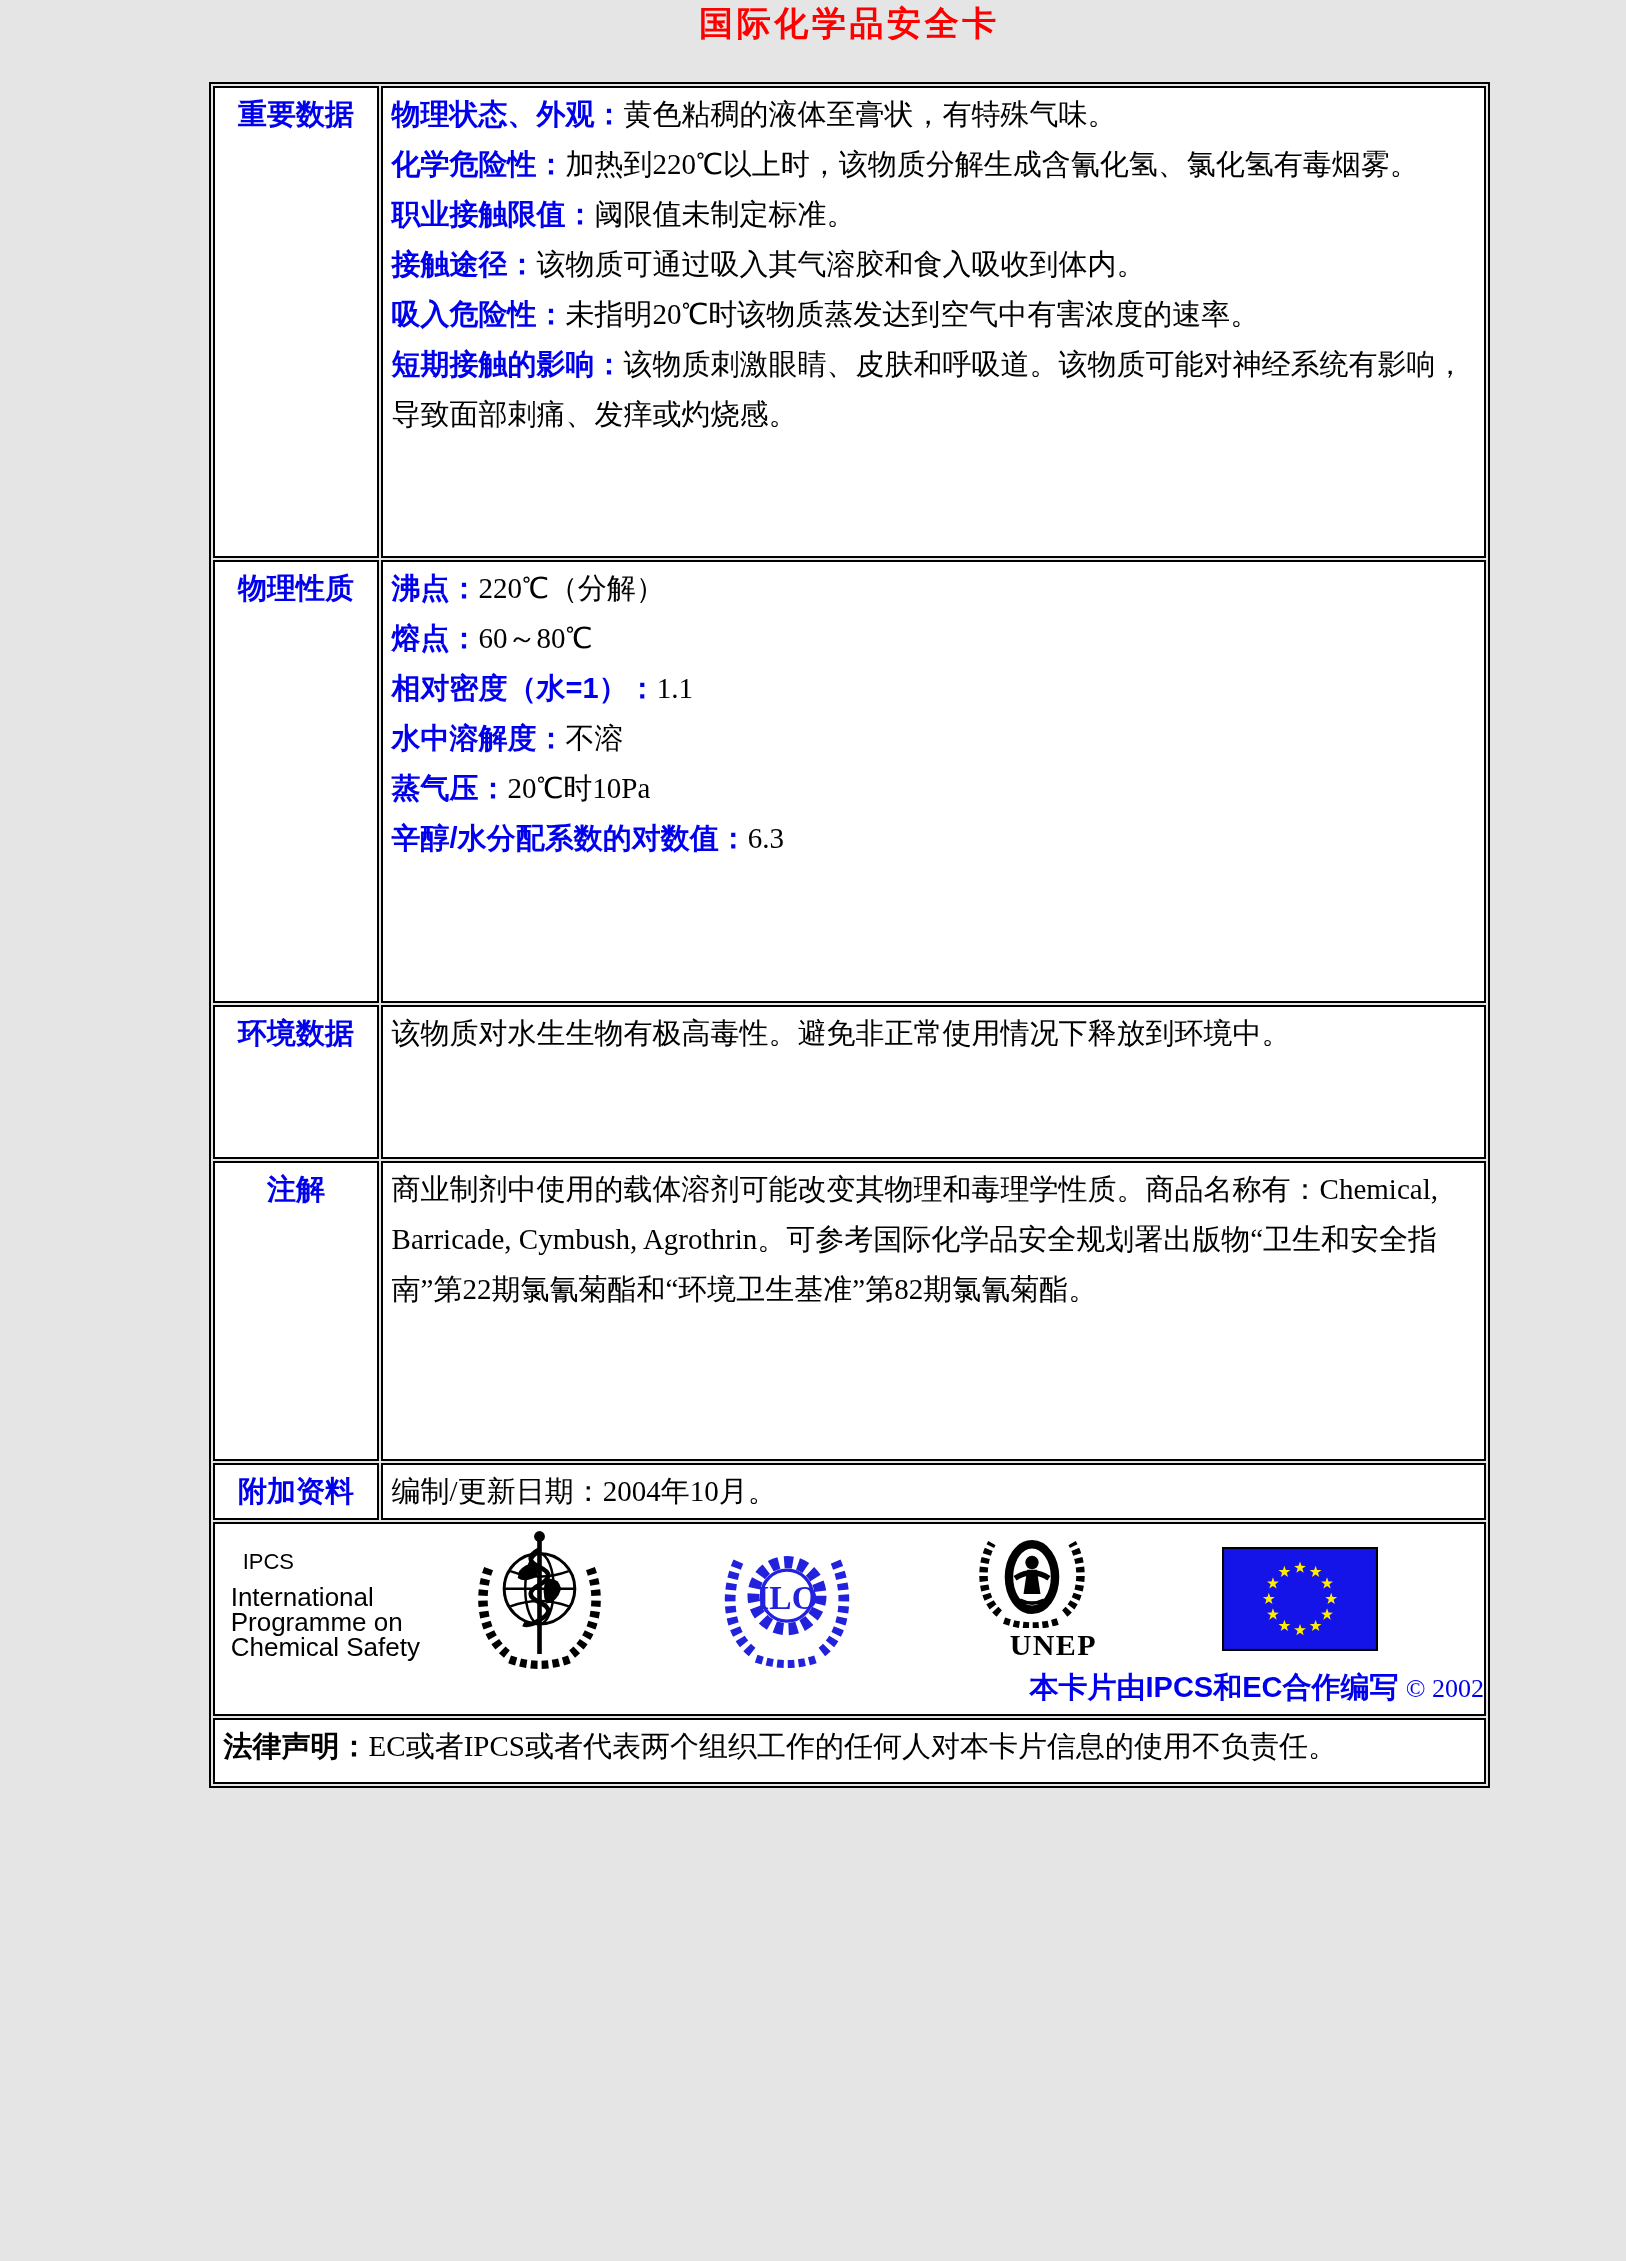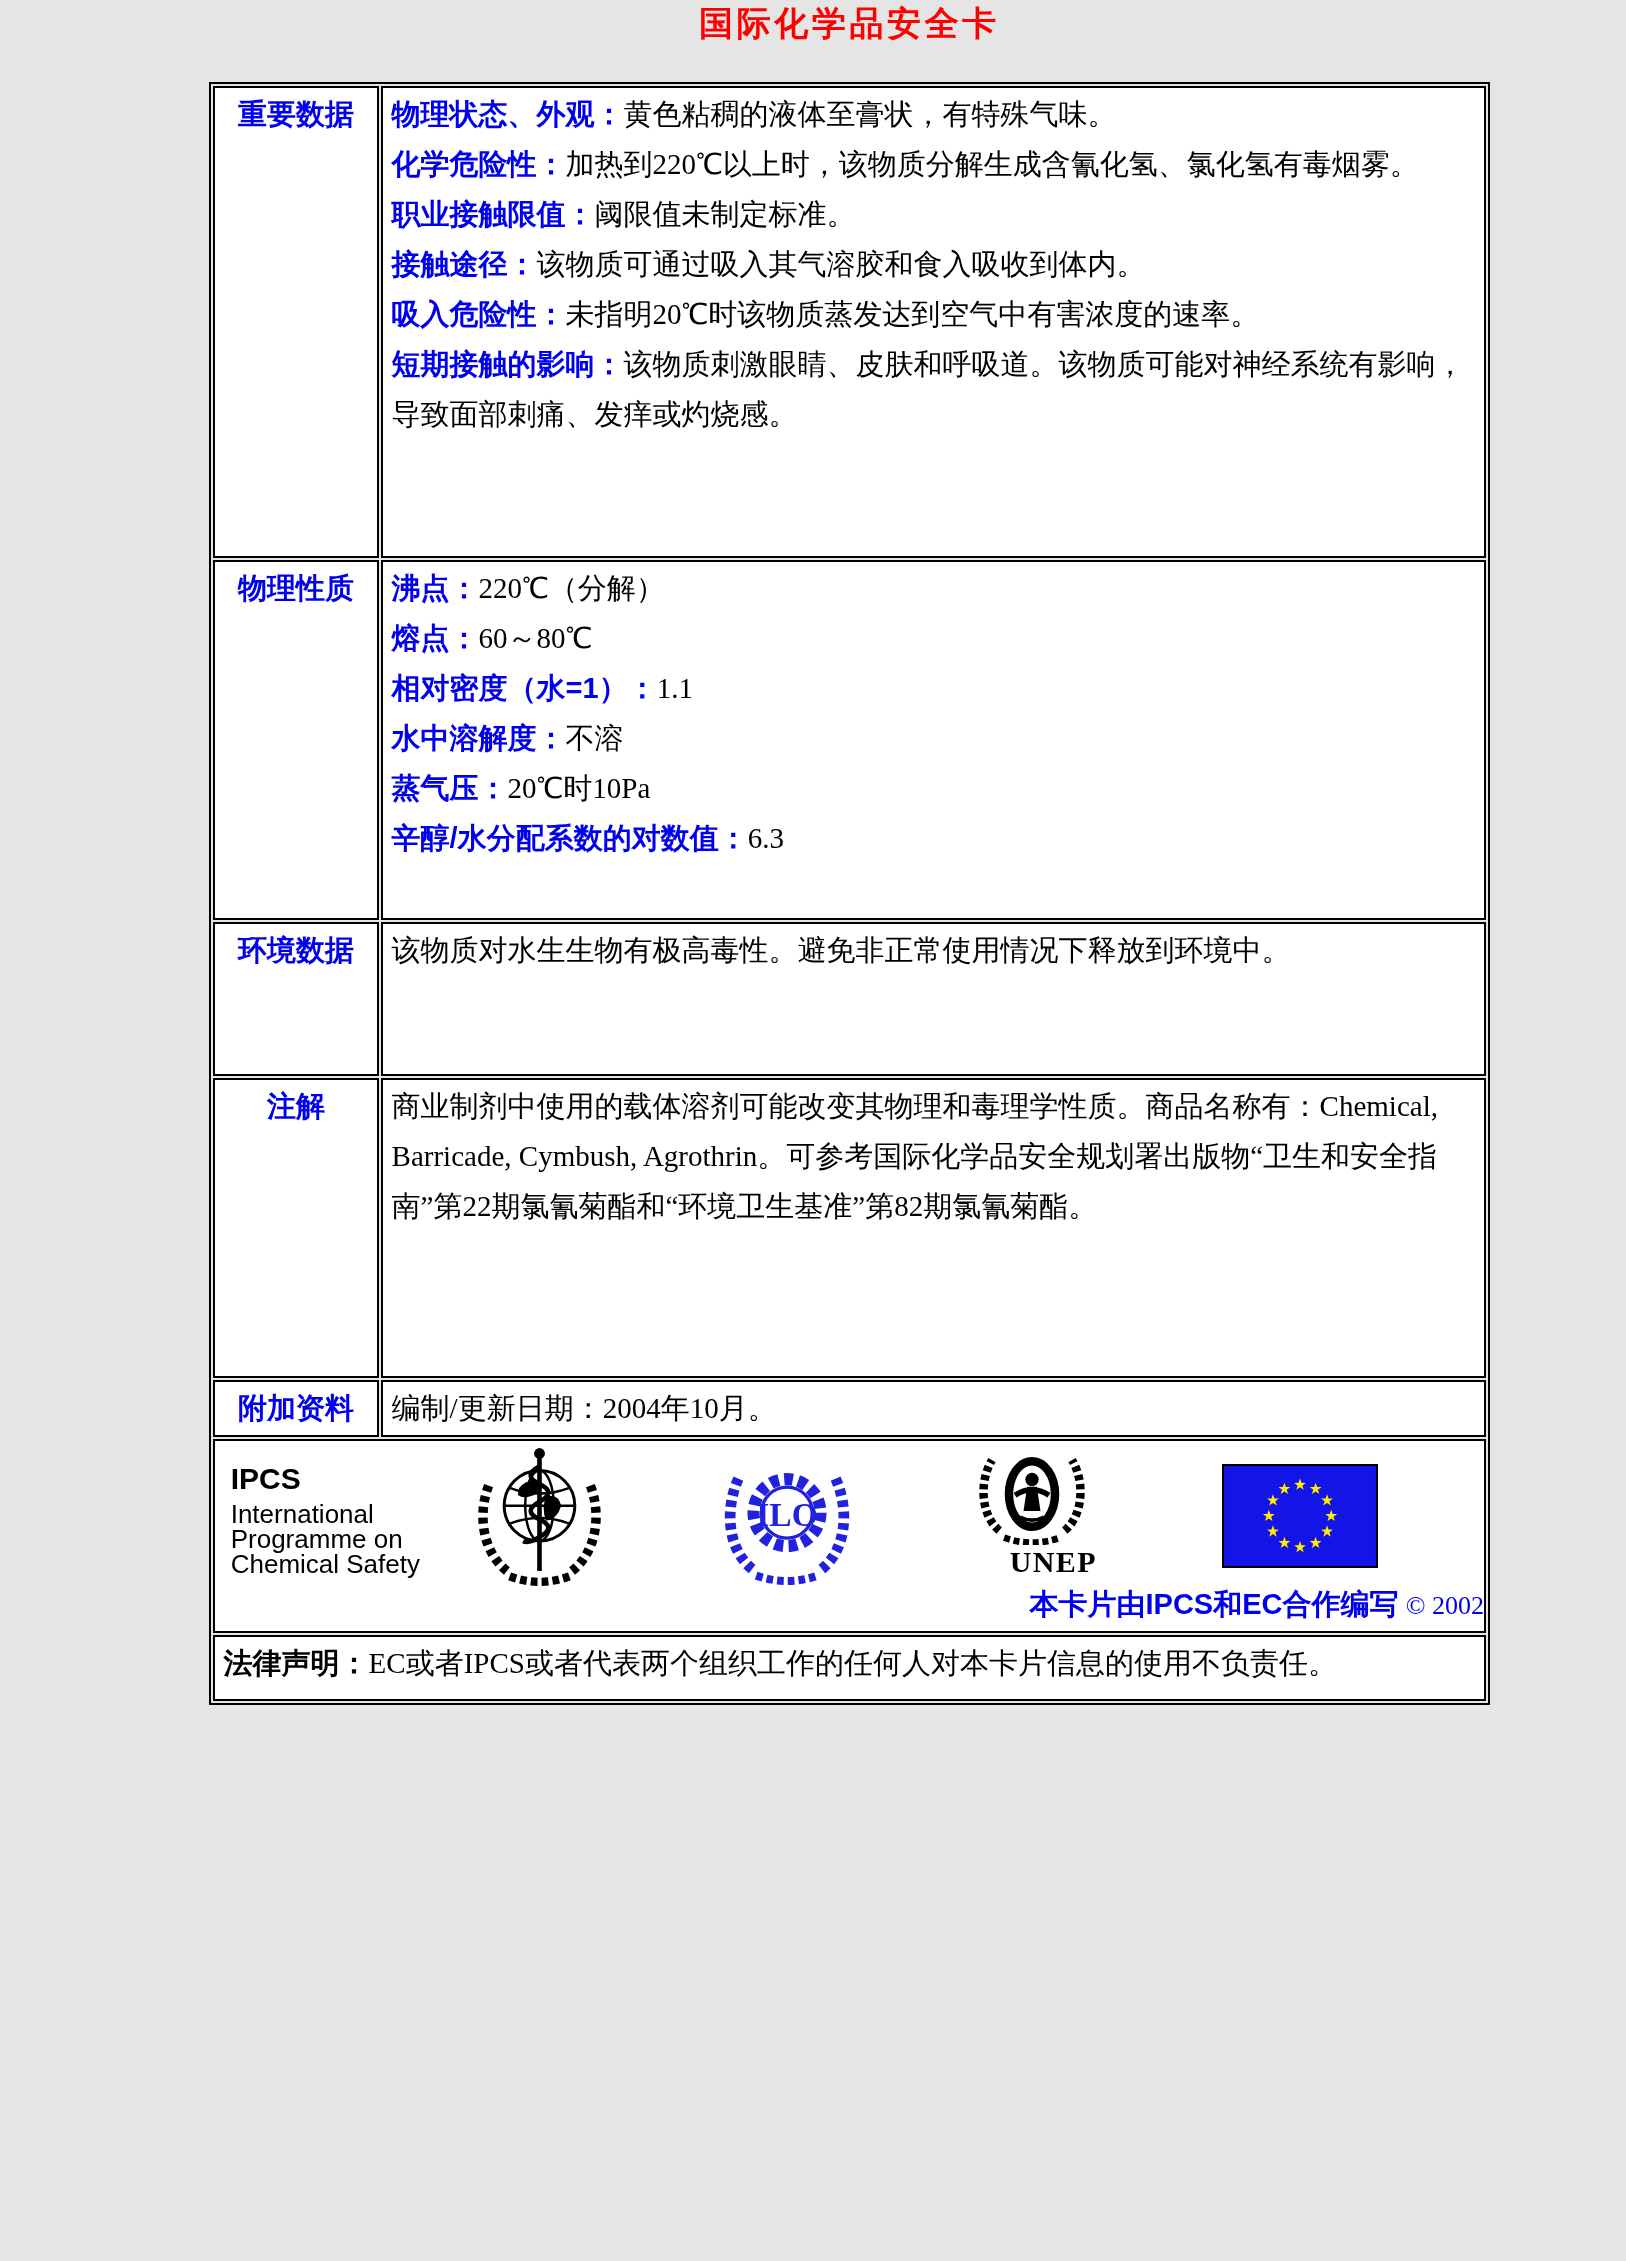--- a/index.html
+++ b/index.html
@@ -30,21 +30,21 @@
     color:#0000EE; font-family:"Liberation Sans", sans-serif; font-weight:bold;
   }
   .black-key { color:#000; font-family:Liberation Serif, serif; font-weight:bold; }
   .hdr { display:flex; justify-content:space-between; align-items:center; }
   td.header-cell { vertical-align:middle; }
   td.addinfo-cell { vertical-align:middle; line-height:40px; }
   td.legal-cell { vertical-align:middle; line-height:43px; font-size:27px; }
   .para { margin:0; }
   .footer-cell { position:relative; padding:0 !important; }
   .ipcs-block { position:absolute; left:15.7px; top:21.4px; font-family:"Liberation Sans", sans-serif; }
-  .ipcs-title { font-weight:bold; font-size:30px; line-height:34px; margin-bottom:5.7px; }
+  .ipcs-title { font-weight:normal; font-size:22px; line-height:34px; margin-bottom:5.7px;margin-left:12px; }
   .ipcs-line { font-size:26px; line-height:25px; }
   .who-logo  { position:absolute; left:256px;  top:5.7px;  width:137px; height:144px; }
   .ilo-logo  { position:absolute; left:505px;  top:10px; width:134px; height:134px; }
   .unep-logo { position:absolute; left:752px; top:7.1px; width:130px; text-align:right; }
   .unep-logo svg { width:122px; height:97px; display:block; margin:0 auto; }
   .unep-text { font-family:"Liberation Serif", serif; font-weight:bold; font-size:30px;
                letter-spacing:1.4px; line-height:31px; margin-top:1.4px; }
   .eu-flag   { position:absolute; left:1007px; top:23.6px; width:156px; height:104px; }
   .credit {
     position:absolute; left:0; right:0; top:143px; text-align:right;
@@ -71,21 +71,21 @@
           <div class="para"><span class="key">物理状态、外观：</span><span>黄色粘稠的液体至膏状，有特殊气味。</span></div>
           <div class="para"><span class="key">化学危险性：</span><span>加热到220℃以上时，该物质分解生成含氰化氢、氯化氢有毒烟雾。</span></div>
           <div class="para"><span class="key">职业接触限值：</span><span>阈限值未制定标准。</span></div>
           <div class="para"><span class="key">接触途径：</span><span>该物质可通过吸入其气溶胶和食入吸收到体内。</span></div>
           <div class="para"><span class="key">吸入危险性：</span><span>未指明20℃时该物质蒸发达到空气中有害浓度的速率。</span></div>
           <div class="para"><span class="key">短期接触的影响：</span><span>该物质刺激眼睛、皮肤和呼吸道。该物质可能对神经系统有影响，导致面部刺痛、发痒或灼烧感。</span></div>
         </td>
       </tr>
 
       <tr>
-        <td class="label-cell" style="height:360px;">物理性质</td>
+        <td class="label-cell" style="height:443px;">物理性质</td>
         <td>
           <div class="para"><span class="key">沸点：</span><span>220℃（分解）</span></div>
           <div class="para"><span class="key">熔点：</span><span>60～80℃</span></div>
           <div class="para"><span class="key">相对密度（水=1）：</span><span>1.1</span></div>
           <div class="para"><span class="key">水中溶解度：</span><span>不溶</span></div>
           <div class="para"><span class="key">蒸气压：</span><span>20℃时10Pa</span></div>
           <div class="para"><span class="key">辛醇/水分配系数的对数值：</span><span>6.3</span></div>
         </td>
       </tr>
 

